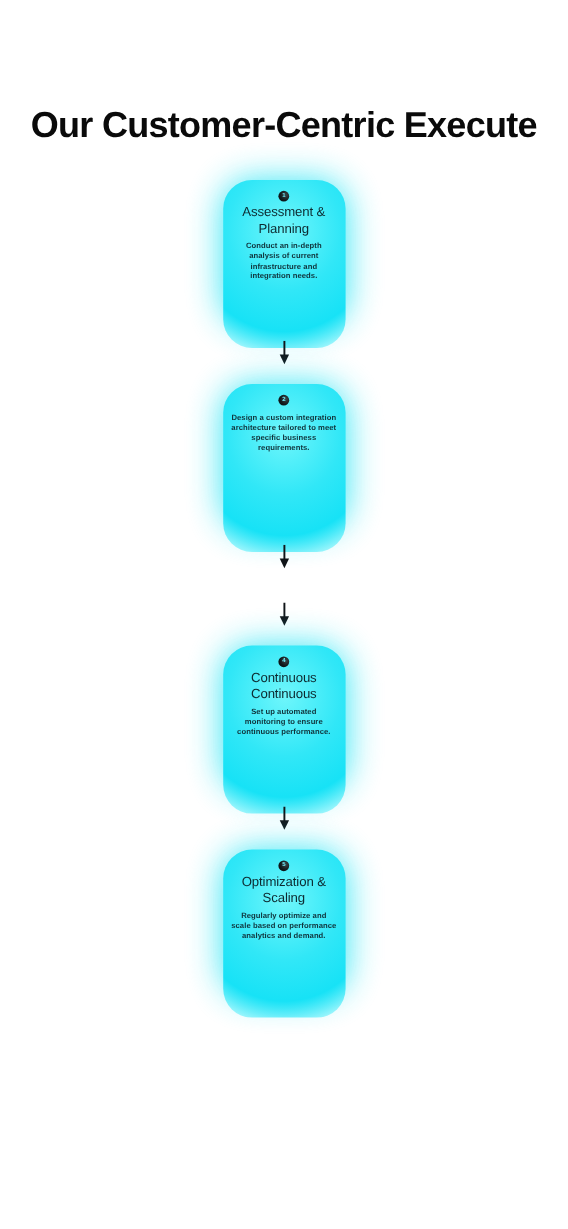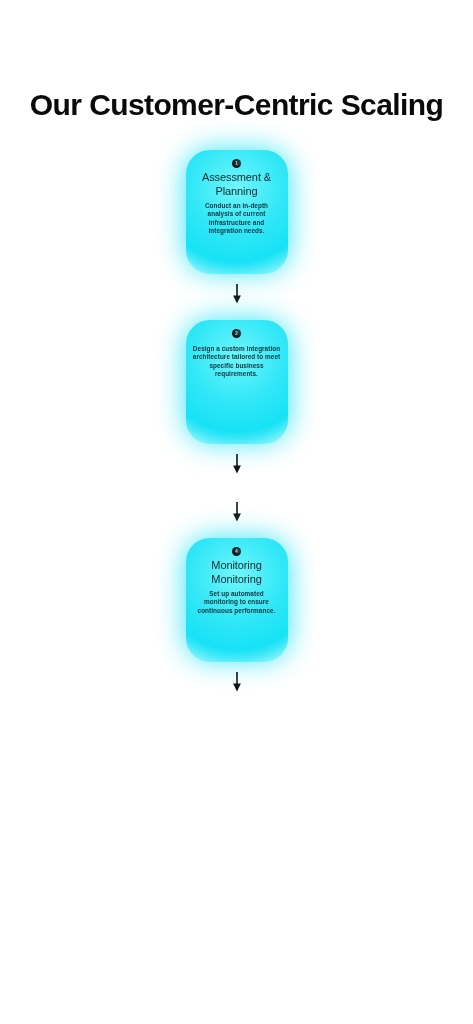--- a/index.html
+++ b/index.html
@@ -55,21 +55,21 @@
     filter:blur(14px);
     opacity:.92;
   }
 
   .card {
     position:absolute;
     left:50%;
     top:0;
     transform:translateX(-50%);
     width:102px;
-    height:124px;
+    height:140px;
     border-radius:24px;
     background:
       radial-gradient(110% 86% at 50% 30%, #6FF6FB 0%, #31E7F7 42%, #17E2F6 70%, rgba(140,247,253,0.55) 90%, rgba(255,255,255,0) 100%);
     display:flex;
     flex-direction:column;
     align-items:center;
     padding:9px 6px 6px 6px;
     overflow:hidden;
   }
 
@@ -125,21 +125,21 @@
     left:50%;
     top:12px;
     transform:translateX(-50%);
   }
 </style>
 </head>
 <body>
 
 <div id="page">
 
-  <div class="title">Our Customer-Centric Scaling</div>
+  <div class="title">Our Customer-Centric Execute</div>
 
   <div class="flow">
       <div class="step">
         <div class="card-glow"></div>
         <div class="card">
           <div class="badge">
             <span>1</span>
           </div>
           <div class="card-title">Assessment &amp; Planning</div>
           <div class="card-desc">Conduct an in-depth analysis of current infrastructure and integration needs.</div>
@@ -171,25 +171,35 @@
           <line x1="5.5" y1="0" x2="5.5" y2="13" stroke="#101418" stroke-width="1.6"></line>
           <polygon points="1.6,11.5 9.4,11.5 5.5,19.5" fill="#101418"></polygon>
         </svg>
       </div>
       <div class="step">
         <div class="card-glow"></div>
         <div class="card">
           <div class="badge">
             <span>4</span>
           </div>
-          <div class="card-title">Monitoring Monitoring</div>
+          <div class="card-title">Continuous Continuous</div>
           <div class="card-desc">Set up automated monitoring to ensure continuous performance.</div>
         </div>
       </div>
       <div class="connector">
         <svg class="arrow" width="11" height="20" viewBox="0 0 11 20">
           <line x1="5.5" y1="0" x2="5.5" y2="13" stroke="#101418" stroke-width="1.6"></line>
           <polygon points="1.6,11.5 9.4,11.5 5.5,19.5" fill="#101418"></polygon>
         </svg>
       </div>
+      <div class="step">
+        <div class="card-glow"></div>
+        <div class="card">
+          <div class="badge">
+            <span>5</span>
+          </div>
+          <div class="card-title">Optimization &amp; Scaling</div>
+          <div class="card-desc">Regularly optimize and scale based on performance analytics and demand.</div>
+        </div>
+      </div>
     </div>
 
 </div>
 
 </body></html>

